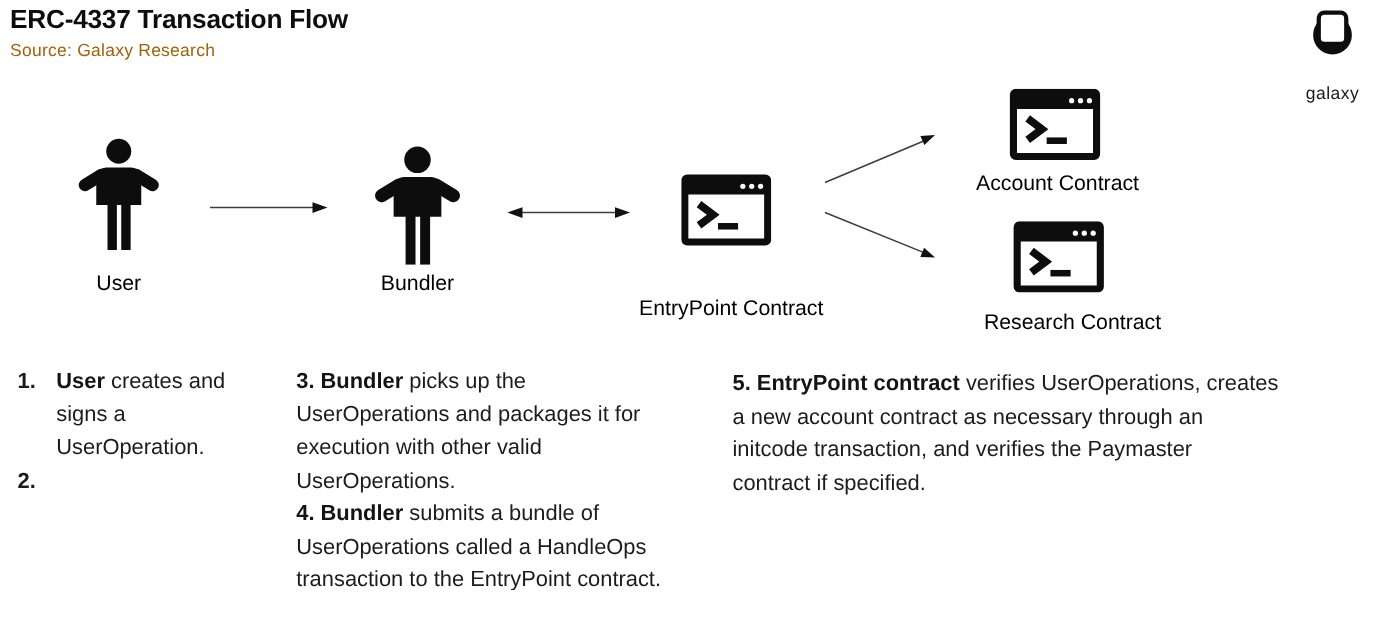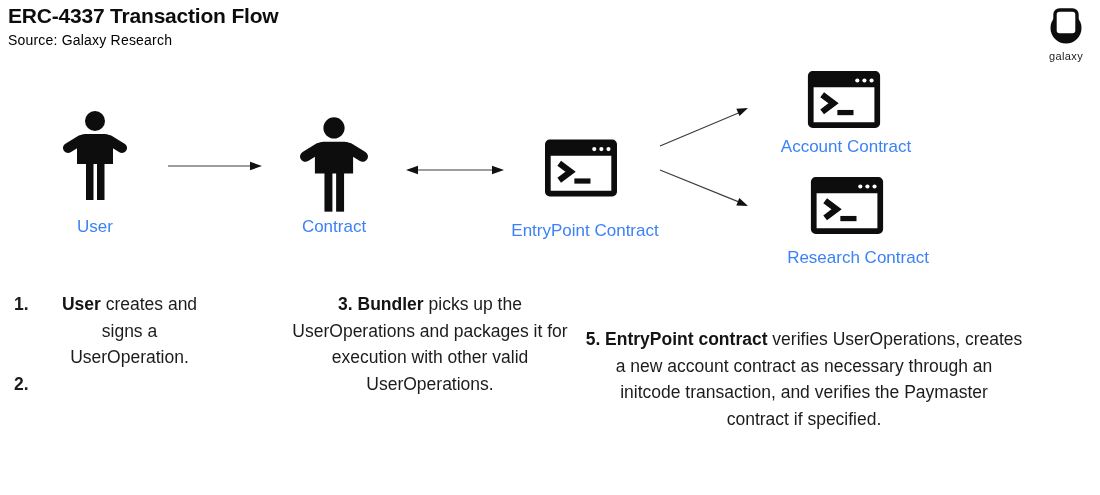--- a/index.html
+++ b/index.html
@@ -3,30 +3,30 @@
 <meta charset="utf-8">
 <style>
   html,body{margin:0;padding:0;background:#fff;}
   #canvas{
     position:relative;width:1100px;height:472px;background:#ffffff;
     font-family:"Liberation Sans", sans-serif;overflow:hidden;
   }
   .abs{position:absolute;}
   
   .title{left:8px;top:4px;font-size:21px;font-weight:700;color:#0d0d0d;letter-spacing:-0.2px;}
-  .subtitle{left:8px;top:32px;font-size:14px;color:#000000;letter-spacing:0.2px;}
+  .subtitle{left:8px;top:32px;font-size:14px;color:#a16207;letter-spacing:0.2px;}
   .logo-wrap{left:1042px;top:6px;width:48px;text-align:center;}
-  .logo-text{font-size:11px;color:#1a1a1a;letter-spacing:0.4px;display:block;margin-top:0px;}
+  .logo-text{font-size:14px;color:#1a1a1a;letter-spacing:0.4px;display:block;margin-top:16px;}
   
-  .node-label{font-size:17px;color:#3b82f6;text-align:center;width:220px;}
+  .node-label{font-size:17px;color:#000000;text-align:center;width:220px;}
   .icon-svg{display:block;}
   
   .notes{font-size:17.5px;line-height:26.5px;color:#1c1c1c;}
   .notes b{font-weight:700;color:#141414;}
-  .pre{white-space:pre-line;text-align:center;}
+  .pre{white-space:pre-line;}
   .ol-item{display:grid;grid-template-columns:31px 1fr;}
   .ol-item .num{font-weight:700;}
   .note-p{margin:0;}
 </style>
 </head>
 <body>
 
 <div id="canvas">
 
   <div class="abs title">ERC-4337 Transaction Flow</div>
@@ -56,38 +56,38 @@
   </svg>
 
   <svg class="abs icon-svg" style="left:299px;top:116px;" width="70" height="98" viewBox="0 0 66 92">
     <circle cx="33" cy="11" r="10" fill="#0d0d0d"></circle>
     <path d="M23,24 h20 a8,8 0 0 1 8,8 v22 h-36 v-22 a8,8 0 0 1 8,-8 z" fill="#0d0d0d"></path>
     <line x1="19" y1="30" x2="6" y2="38" stroke="#0d0d0d" stroke-width="10" stroke-linecap="round"></line>
     <line x1="47" y1="30" x2="60" y2="38" stroke="#0d0d0d" stroke-width="10" stroke-linecap="round"></line>
     <rect x="24" y="50" width="7.5" height="40" fill="#0d0d0d"></rect>
     <rect x="35" y="50" width="7.5" height="40" fill="#0d0d0d"></rect>
   </svg>
-  <div class="abs node-label" style="left:224px;top:217px;">Contract</div>
+  <div class="abs node-label" style="left:224px;top:217px;">Bundler</div>
 
   <svg class="abs" style="left:404px;top:164px;" width="102" height="12" viewBox="0 0 102 12">
     <line x1="12" y1="6" x2="90" y2="6" stroke="#3d3d3d" stroke-width="1.2"></line>
     <polygon points="2,6 14,1.7 14,10.3" fill="#111111"></polygon>
     <polygon points="100,6 88,1.7 88,10.3" fill="#111111"></polygon>
   </svg>
 
   <svg class="abs icon-svg" style="left:545px;top:139px;" width="72" height="58" viewBox="0 0 76 60">
     <rect x="3" y="3" width="70" height="54" rx="2" fill="#ffffff" stroke="#0d0d0d" stroke-width="6"></rect>
     <rect x="2" y="2" width="72" height="15" rx="2" fill="#0d0d0d"></rect>
     <circle cx="52" cy="10" r="2.2" fill="#ffffff"></circle>
     <circle cx="59.5" cy="10" r="2.2" fill="#ffffff"></circle>
     <circle cx="67" cy="10" r="2.2" fill="#ffffff"></circle>
     <path d="M15,25 l12,9 l-12,9" fill="none" stroke="#0d0d0d" stroke-width="6.5"></path>
     <rect x="31" y="41" width="17" height="5.5" fill="#0d0d0d"></rect>
   </svg>
-  <div class="abs node-label" style="left:475px;top:221px;">EntryPoint Contract</div>
+  <div class="abs node-label" style="left:475px;top:237px;">EntryPoint Contract</div>
 
   <svg class="abs" style="left:656px;top:100px;" width="100" height="50" viewBox="0 0 100 50">
     <line x1="4" y1="46" x2="83" y2="12.8" stroke="#3d3d3d" stroke-width="1.2"></line>
     <polygon points="92,8 83.5,16 80.3,8.7" fill="#111111"></polygon>
   </svg>
 
   <svg class="abs" style="left:656px;top:166px;" width="100" height="46" viewBox="0 0 100 46">
     <line x1="4" y1="4" x2="82.7" y2="35.9" stroke="#3d3d3d" stroke-width="1.2"></line>
     <polygon points="92,40 80.3,39.5 83.3,32.1" fill="#111111"></polygon>
   </svg>
@@ -119,27 +119,30 @@
       <span class="num">1.</span>
       <span class="pre"><b>User</b><span> creates and
 signs a
 UserOperation.</span></span>
     </div>
     <div class="ol-item">
       <span class="num">2.</span>
     </div>
   </div>
 
-  <div class="abs notes" style="left:250px;top:291px;width:360px;">
+  <div class="abs notes" style="left:237px;top:291px;width:360px;">
     <p class="note-p pre"><b>3. Bundler</b><span> picks up the
 UserOperations and packages it for
 execution with other valid
 UserOperations.</span></p>
+    <p class="note-p pre"><b>4. Bundler</b><span> submits a bundle of
+UserOperations called a HandleOps
+transaction to the EntryPoint contract.</span></p>
   </div>
 
-  <div class="abs notes" style="left:554px;top:293px;width:500px;margin-top:33px;">
+  <div class="abs notes" style="left:586px;top:293px;width:500px;">
     <p class="note-p pre"><b>5. EntryPoint contract</b><span> verifies UserOperations, creates
 a new account contract as necessary through an
 initcode transaction, and verifies the Paymaster
 contract if specified.</span></p>
   </div>
 
 </div>
 
 </body></html>

